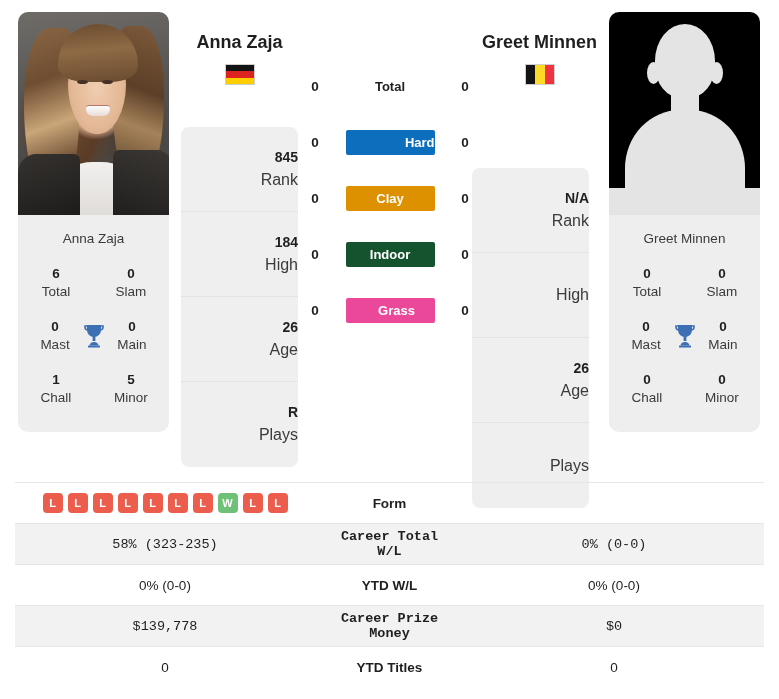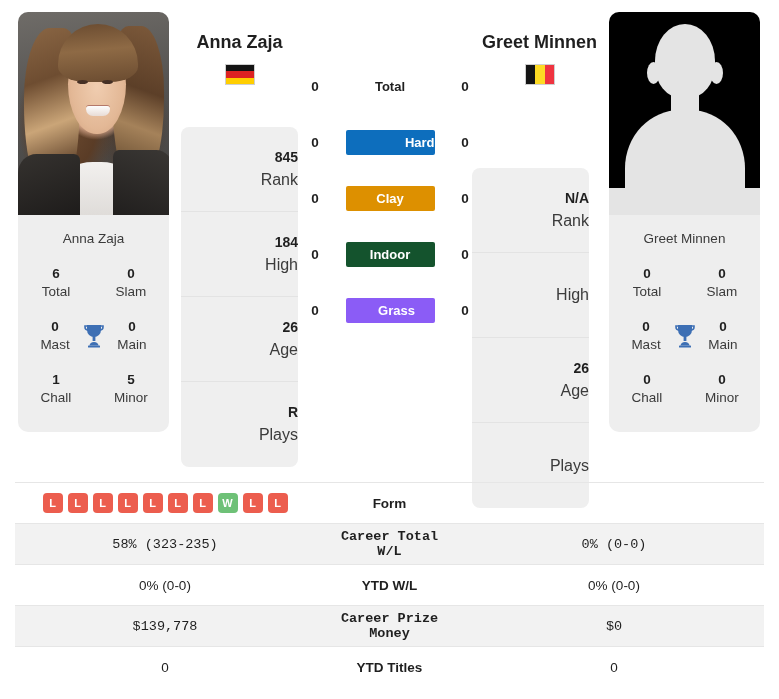--- a/index.html
+++ b/index.html
@@ -375,21 +375,21 @@
         <div class="surf-badge" id="b-clay" style="background: rgb(221, 144, 0); color: rgb(255, 255, 255);">Clay</div>
         <div class="surf-score">0</div>
       </div>
       <div class="surf-row">
         <div class="surf-score">0</div>
         <div class="surf-badge" id="b-indoor" style="background: #14532d; color: rgb(255, 255, 255);">Indoor</div>
         <div class="surf-score">0</div>
       </div>
       <div class="surf-row">
         <div class="surf-score">0</div>
-        <div class="surf-badge" id="b-grass" style="background: #8b5cf6; color: rgb(255, 255, 255); padding-left: 13px;">Grass</div>
+        <div class="surf-badge" id="b-grass" style="background: #ec4899; color: rgb(255, 255, 255); padding-left: 13px;">Grass</div>
         <div class="surf-score">0</div>
       </div>
     </div>
 
     <div style="position:absolute; left:481px; top:32px; width:117px; text-align:center;">
       <div style="font-size:18px; font-weight:bold; color:#1f1f1f;">Greet Minnen</div>
       <div style="margin-top:11px; display:flex; justify-content:center;">
         <svg width="30" height="21" viewBox="0 0 30 21" aria-hidden="true">
           <rect x="0" y="0" width="10" height="21" fill="#141414"></rect>
           <rect x="10" y="0" width="10" height="21" fill="#fdda24"></rect>

